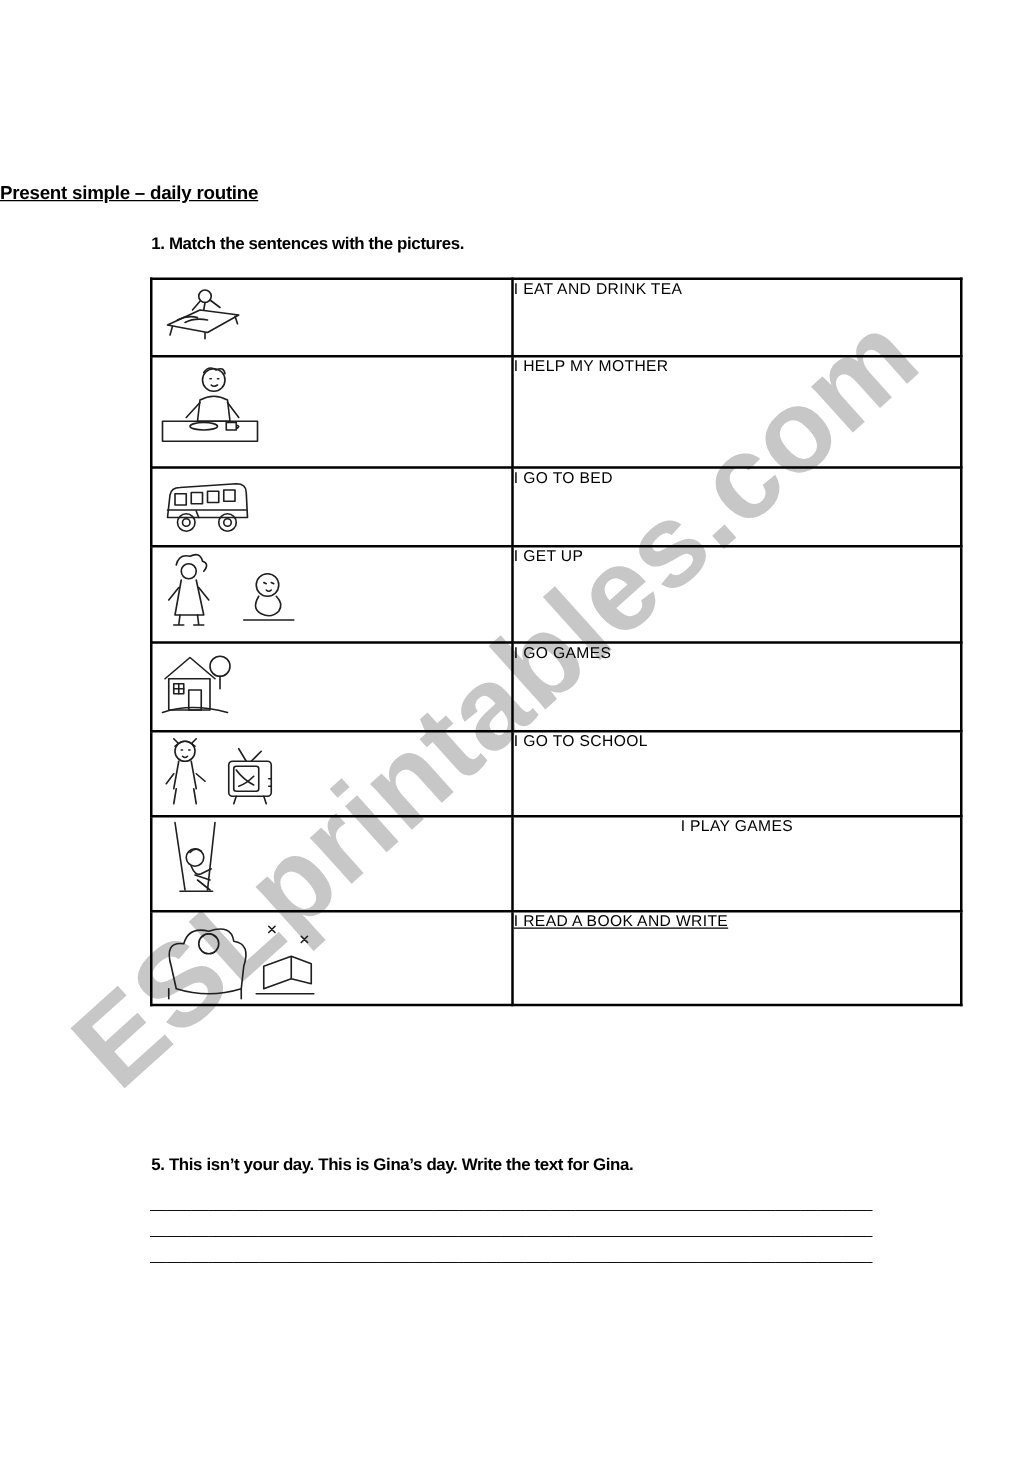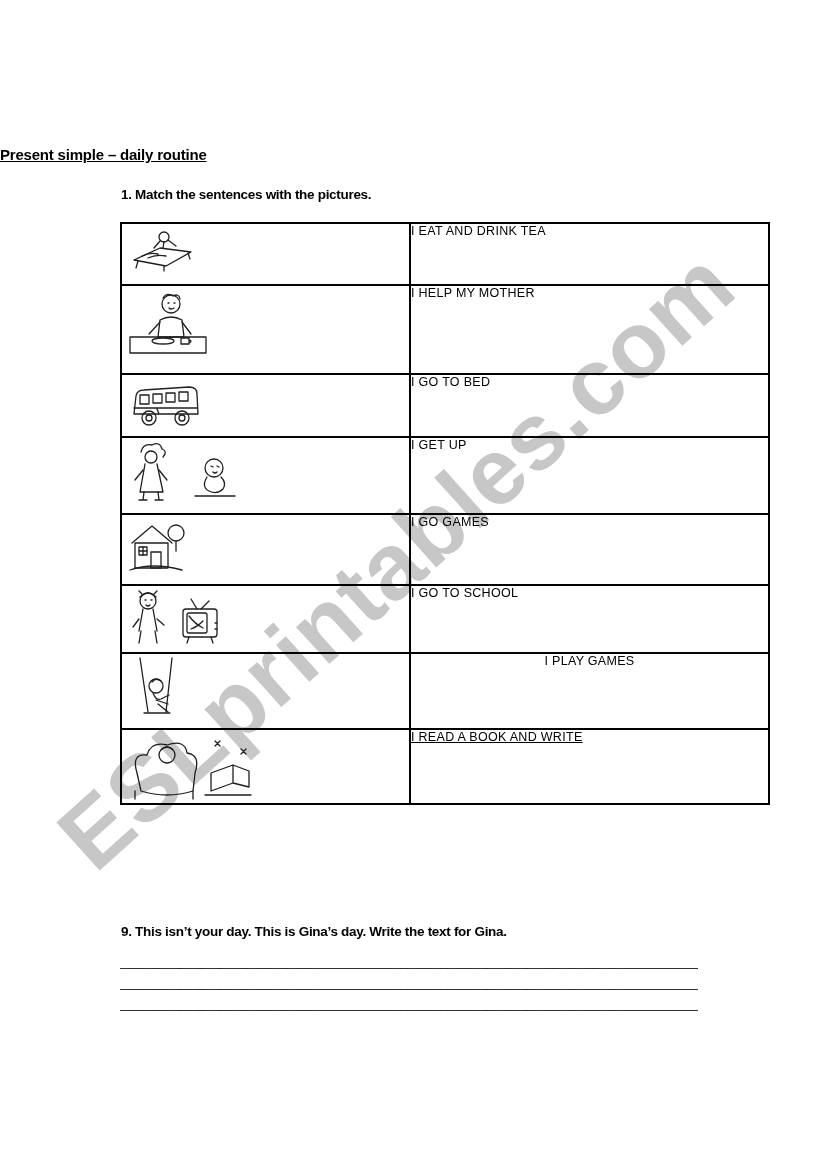--- a/index.html
+++ b/index.html
@@ -219,21 +219,21 @@
                 <path d="M78 62 h46"></path>
                 <path d="M88 8 l5 5 M93 8 l-5 5 M114 16 l5 5 M119 16 l-5 5"></path>
               </g>
             </svg>
           </td>
           <td class="txt-cell">I READ A BOOK AND WRITE</td>
         </tr>
       </tbody>
     </table>
 
-    <div class="task-heading task2">9. This isn’t your day. This is Gina’s day. Write the text for Gina.</div>
+    <div class="task-heading task2">5. This isn’t your day. This is Gina’s day. Write the text for Gina.</div>
 
     <div class="answer-lines">
       <div class="answer-line">_______________________________________________________________________________________________</div>
       <div class="answer-line">_______________________________________________________________________________________________</div>
       <div class="answer-line">_______________________________________________________________________________________________</div>
     </div>
   </div>
 </div>
 
 </body></html>

